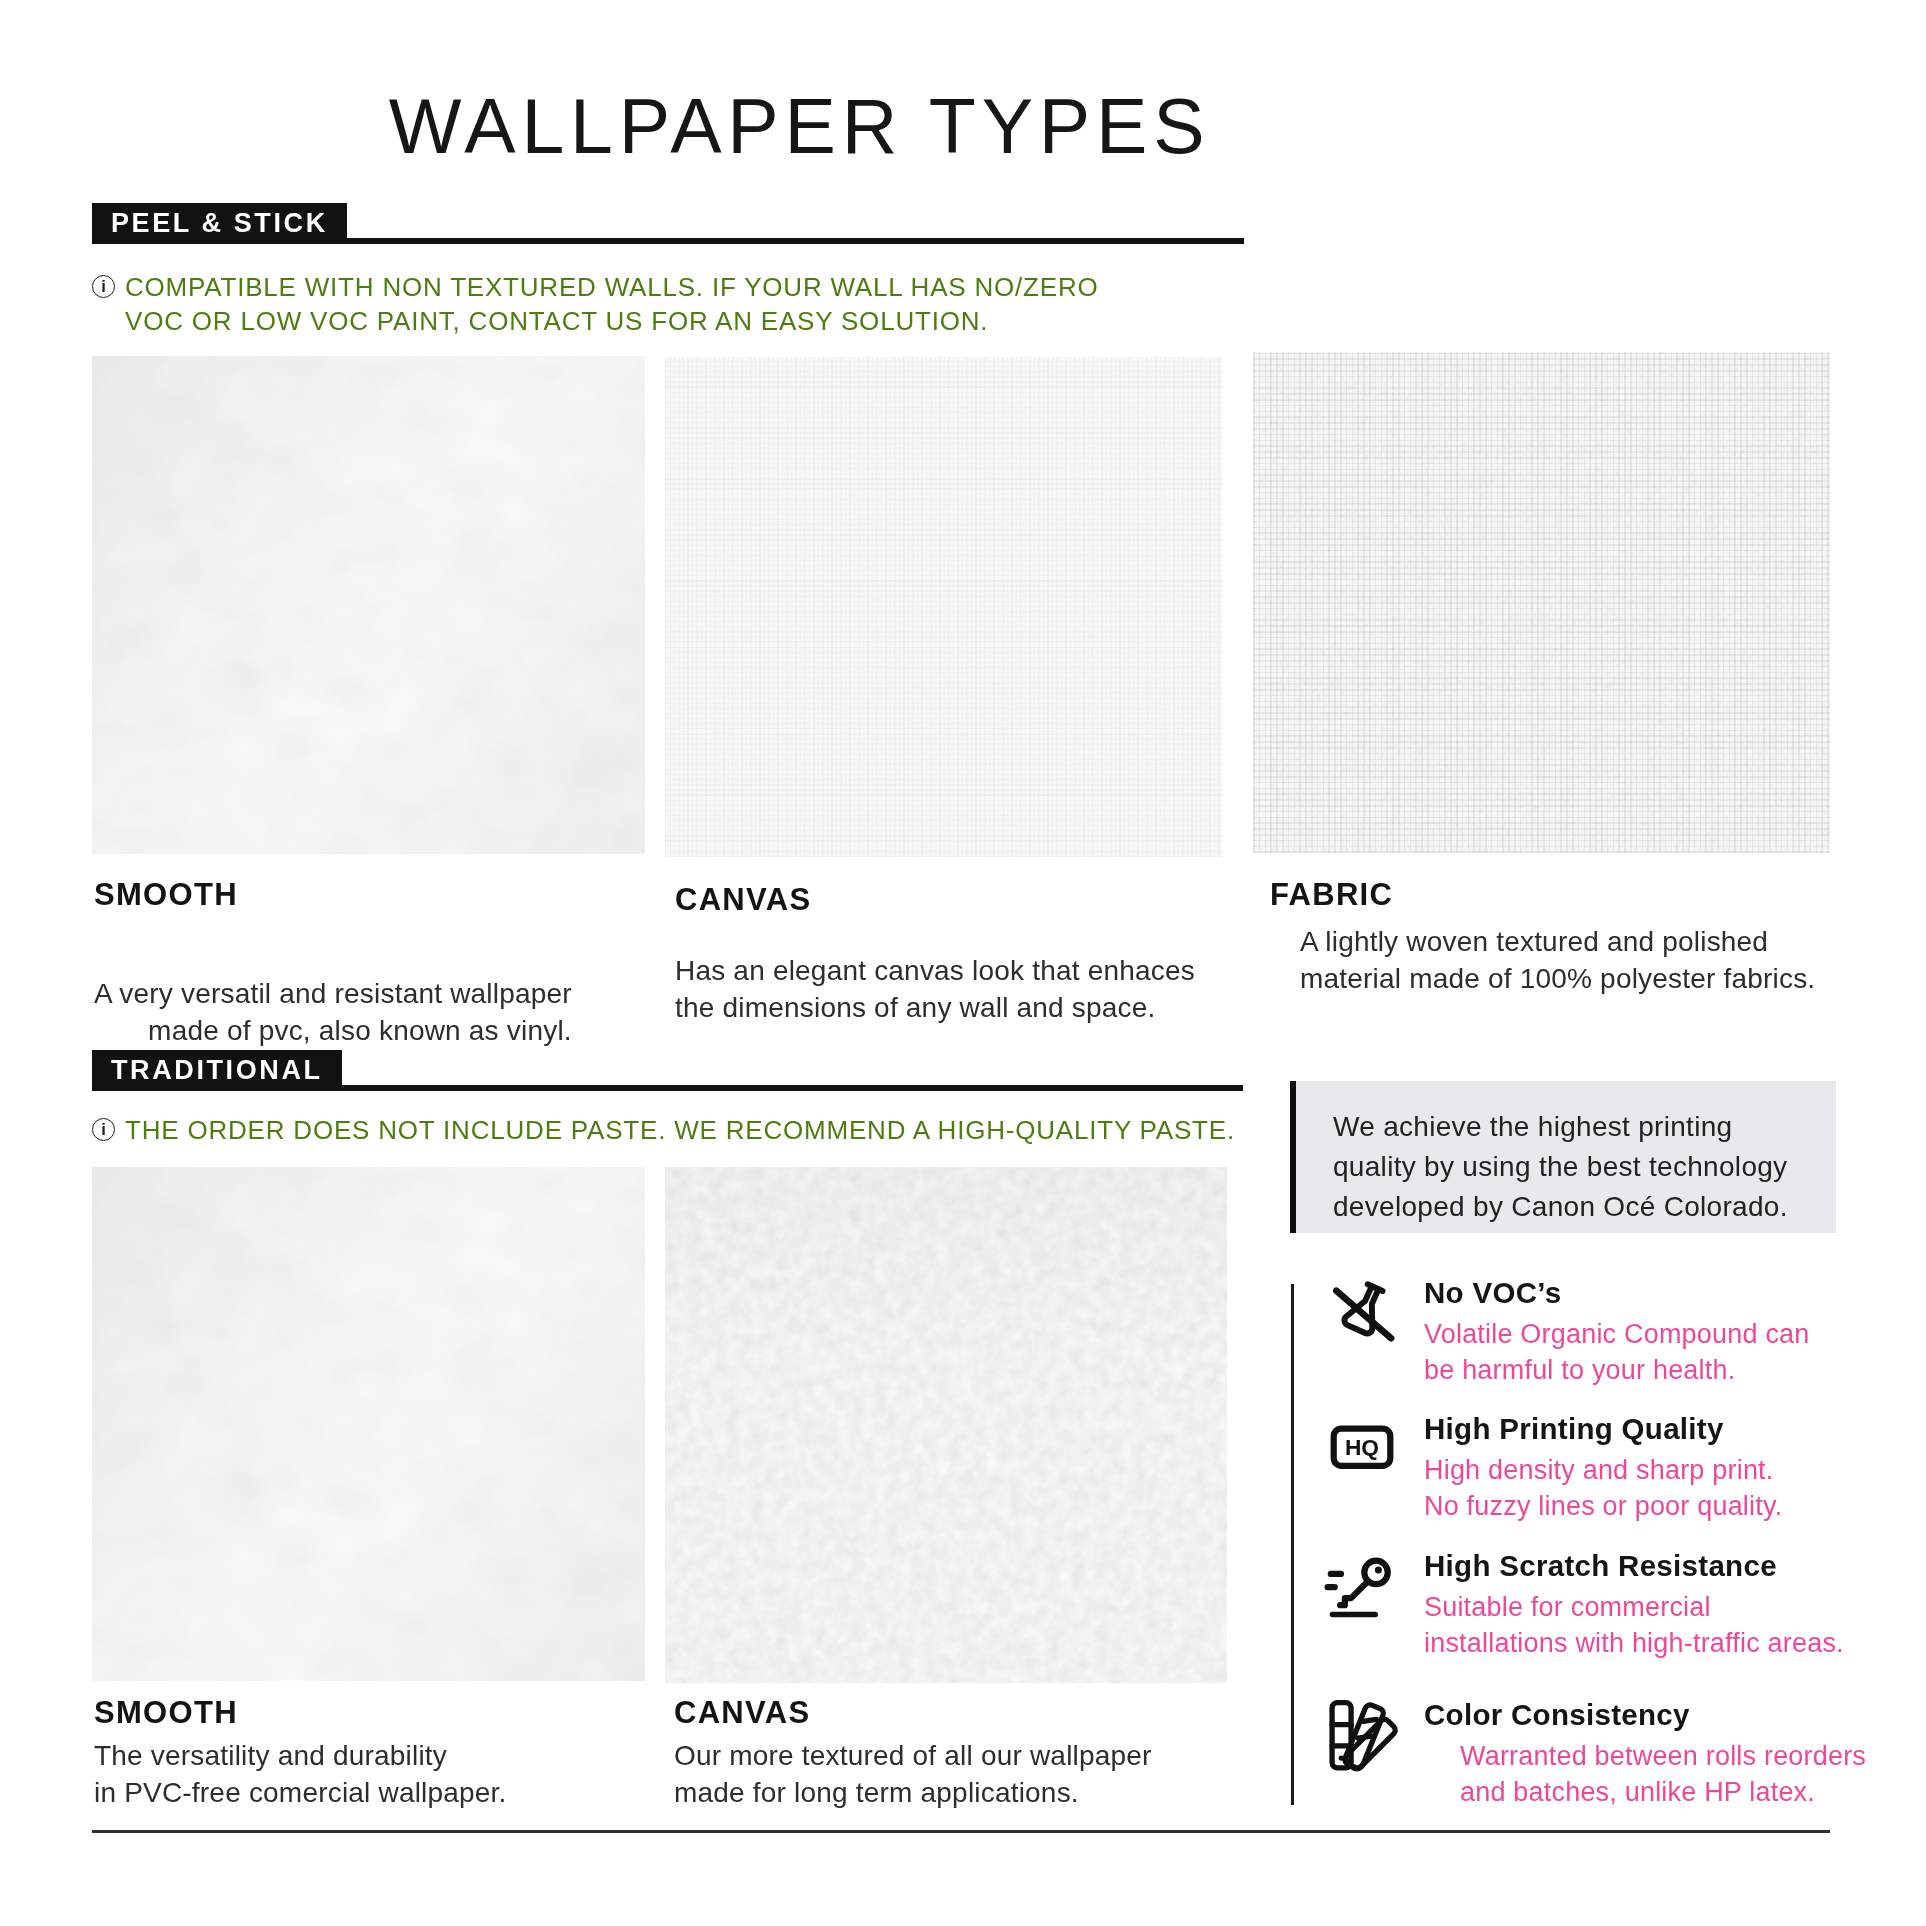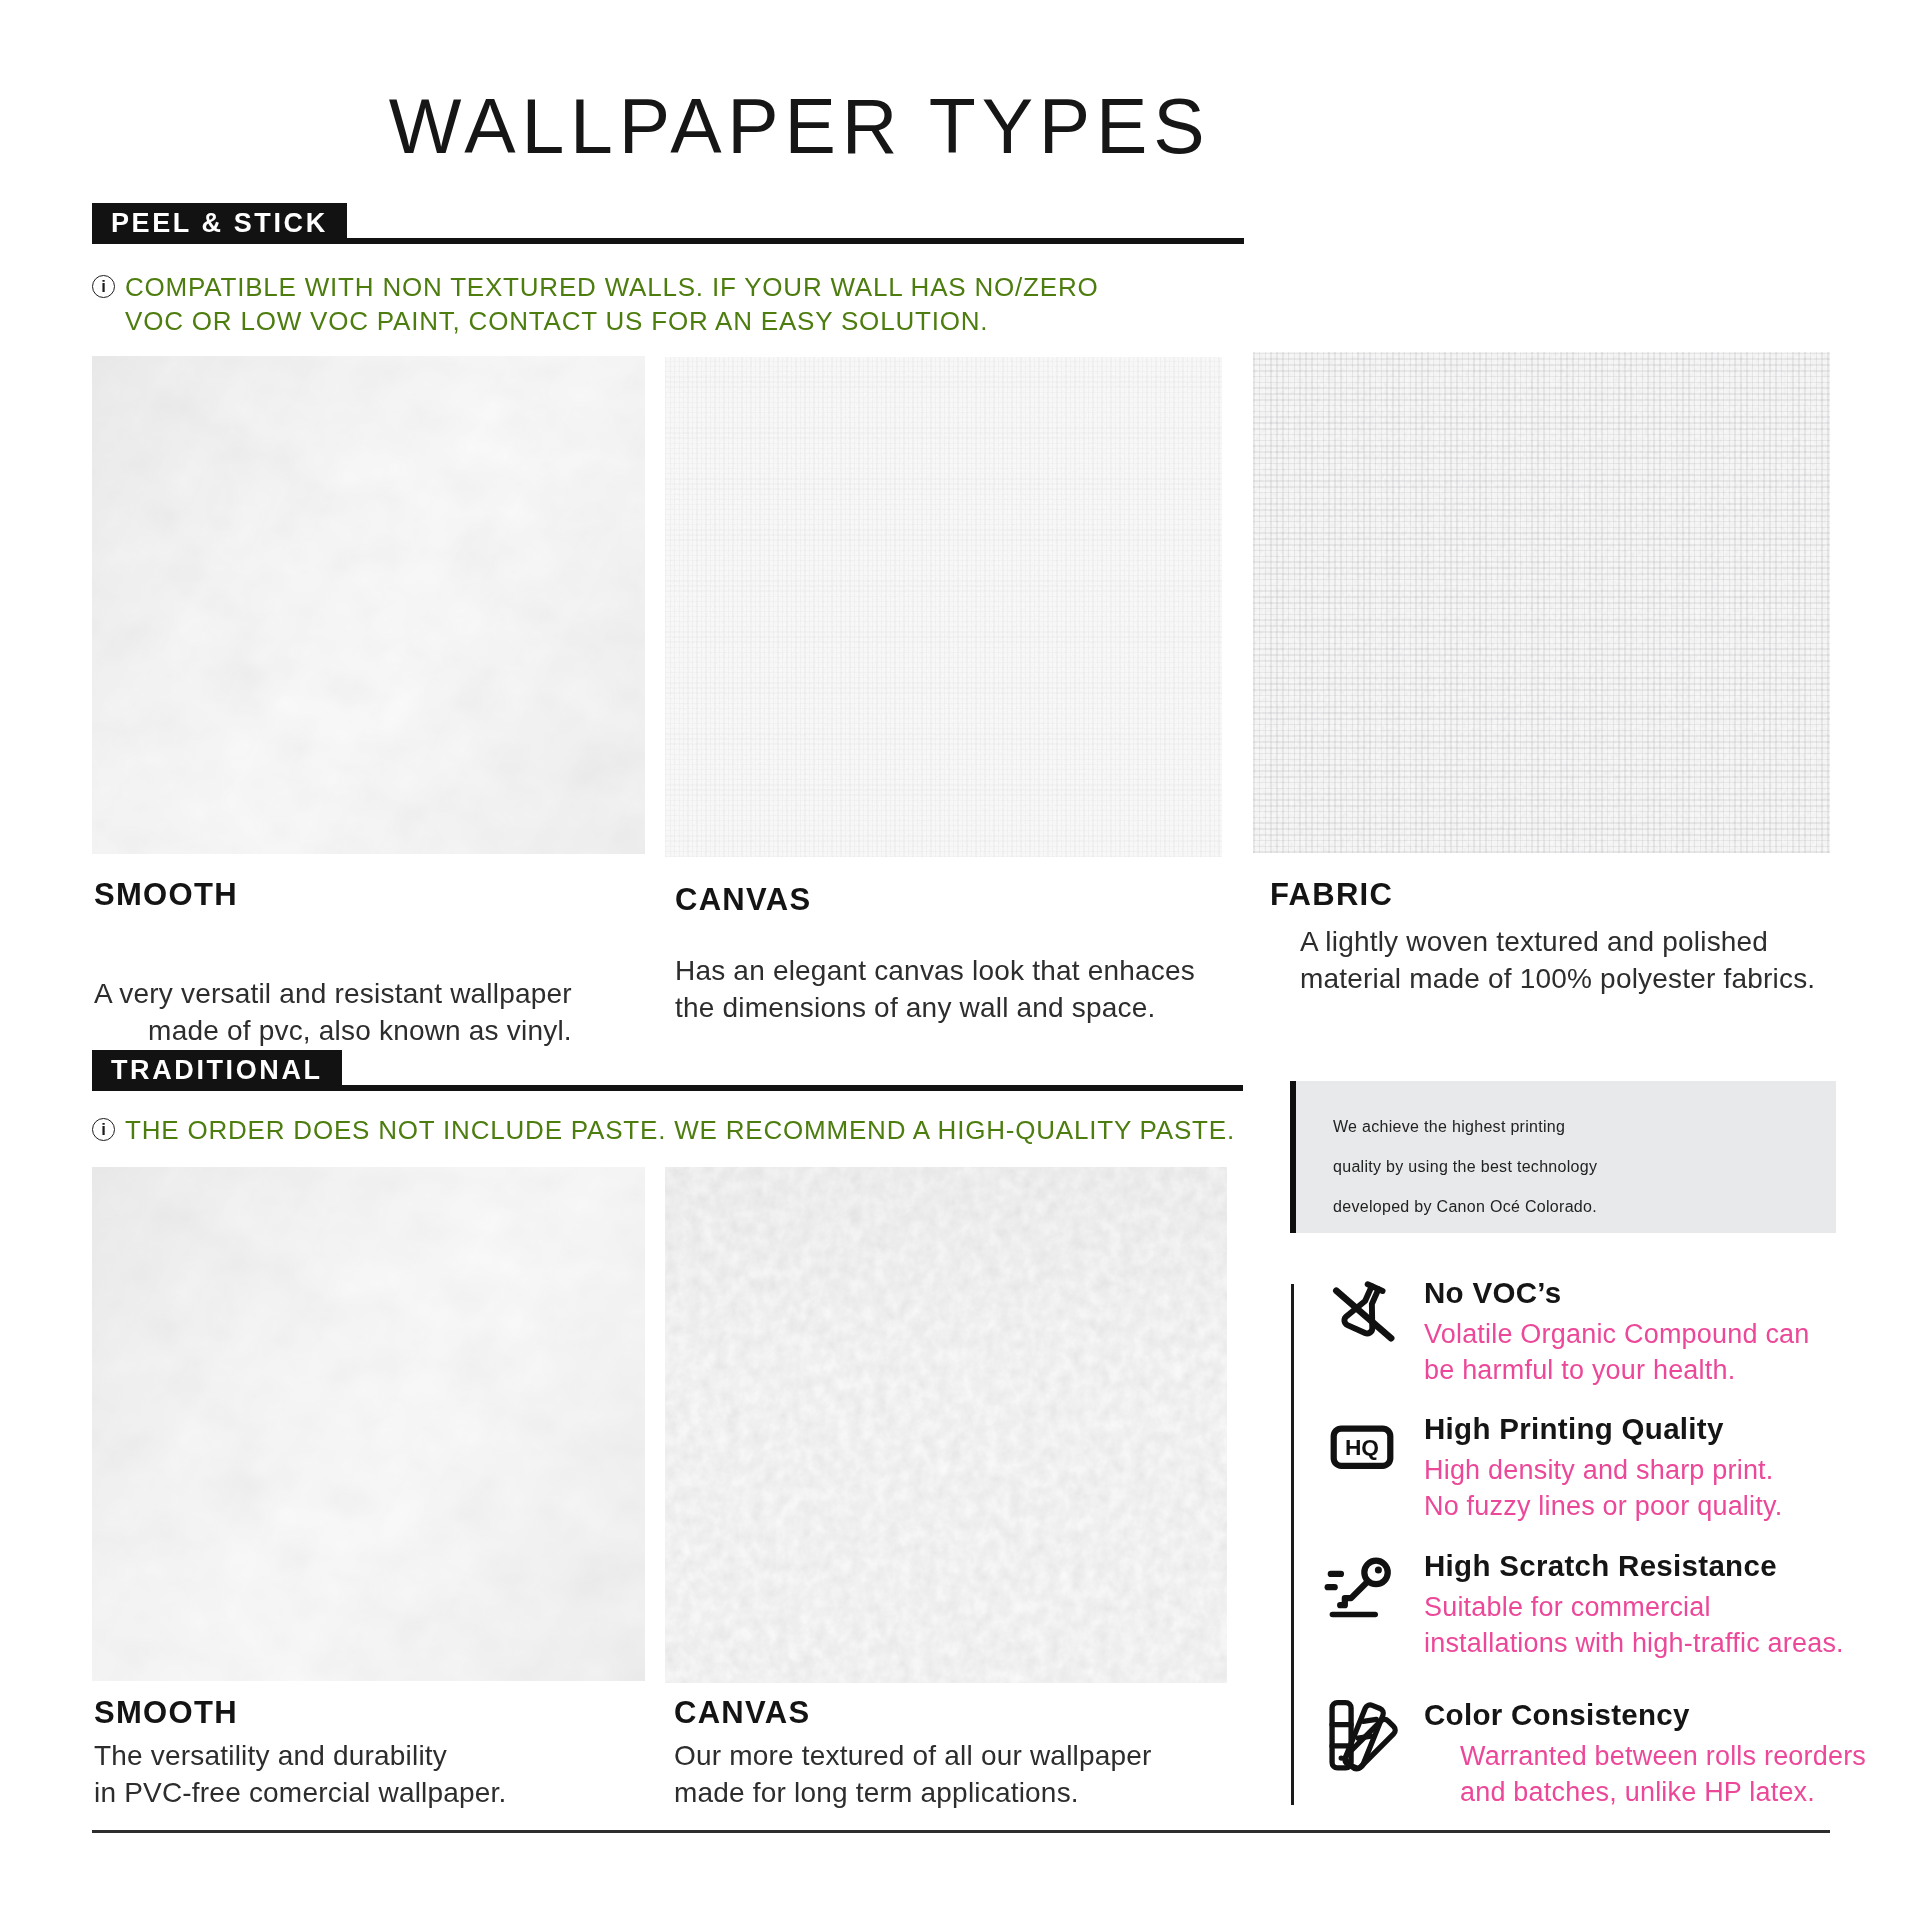--- a/index.html
+++ b/index.html
@@ -31,21 +31,21 @@
       repeating-linear-gradient(90deg, rgba(110,110,118,0.11) 0 1.6px, rgba(0,0,0,0) 1.6px 5.8px),
       repeating-linear-gradient(0deg, rgba(110,110,118,0.10) 0 1.6px, rgba(255,255,255,0.06) 1.6px 5.8px);}
   .rough::after{background:linear-gradient(180deg, rgba(0,0,0,0.02), rgba(0,0,0,0) 40%);}
   
   .sw-title{position:absolute;font-size:31px;font-weight:700;letter-spacing:1.3px;color:#141414;white-space:nowrap;}
   .sw-desc{position:absolute;font-size:28px;line-height:37px;font-weight:400;color:#2d2d2d;
            letter-spacing:0.2px;white-space:nowrap;}
   
   .qbar{position:absolute;background:#0f0f0f;}
   .qbox{position:absolute;background:#e8e9ea;box-sizing:border-box;padding:26px 0 0 37px;}
-  .qbox .qline{font-size:16px;line-height:40px;color:#222222;letter-spacing:0.3px;white-space:nowrap;}
+  .qbox .qline{font-size:28px;line-height:40px;color:#222222;letter-spacing:0.3px;white-space:nowrap;}
   
   .feat-line{position:absolute;background:#1a1a1a;}
   .f-icon{position:absolute;width:74px;height:74px;}
   .f-icon svg{width:100%;height:100%;display:block;}
   .f-title{position:absolute;font-size:29.5px;font-weight:700;color:#151515;letter-spacing:0.3px;white-space:nowrap;}
   .f-desc{position:absolute;font-size:27px;line-height:36px;font-weight:400;color:#ec4899;
           letter-spacing:0.2px;white-space:nowrap;}
   .bottom-rule{position:absolute;background:#2e2e2e;}
   .hidden-defs{position:absolute;width:0;height:0;overflow:hidden;}
 </style>

